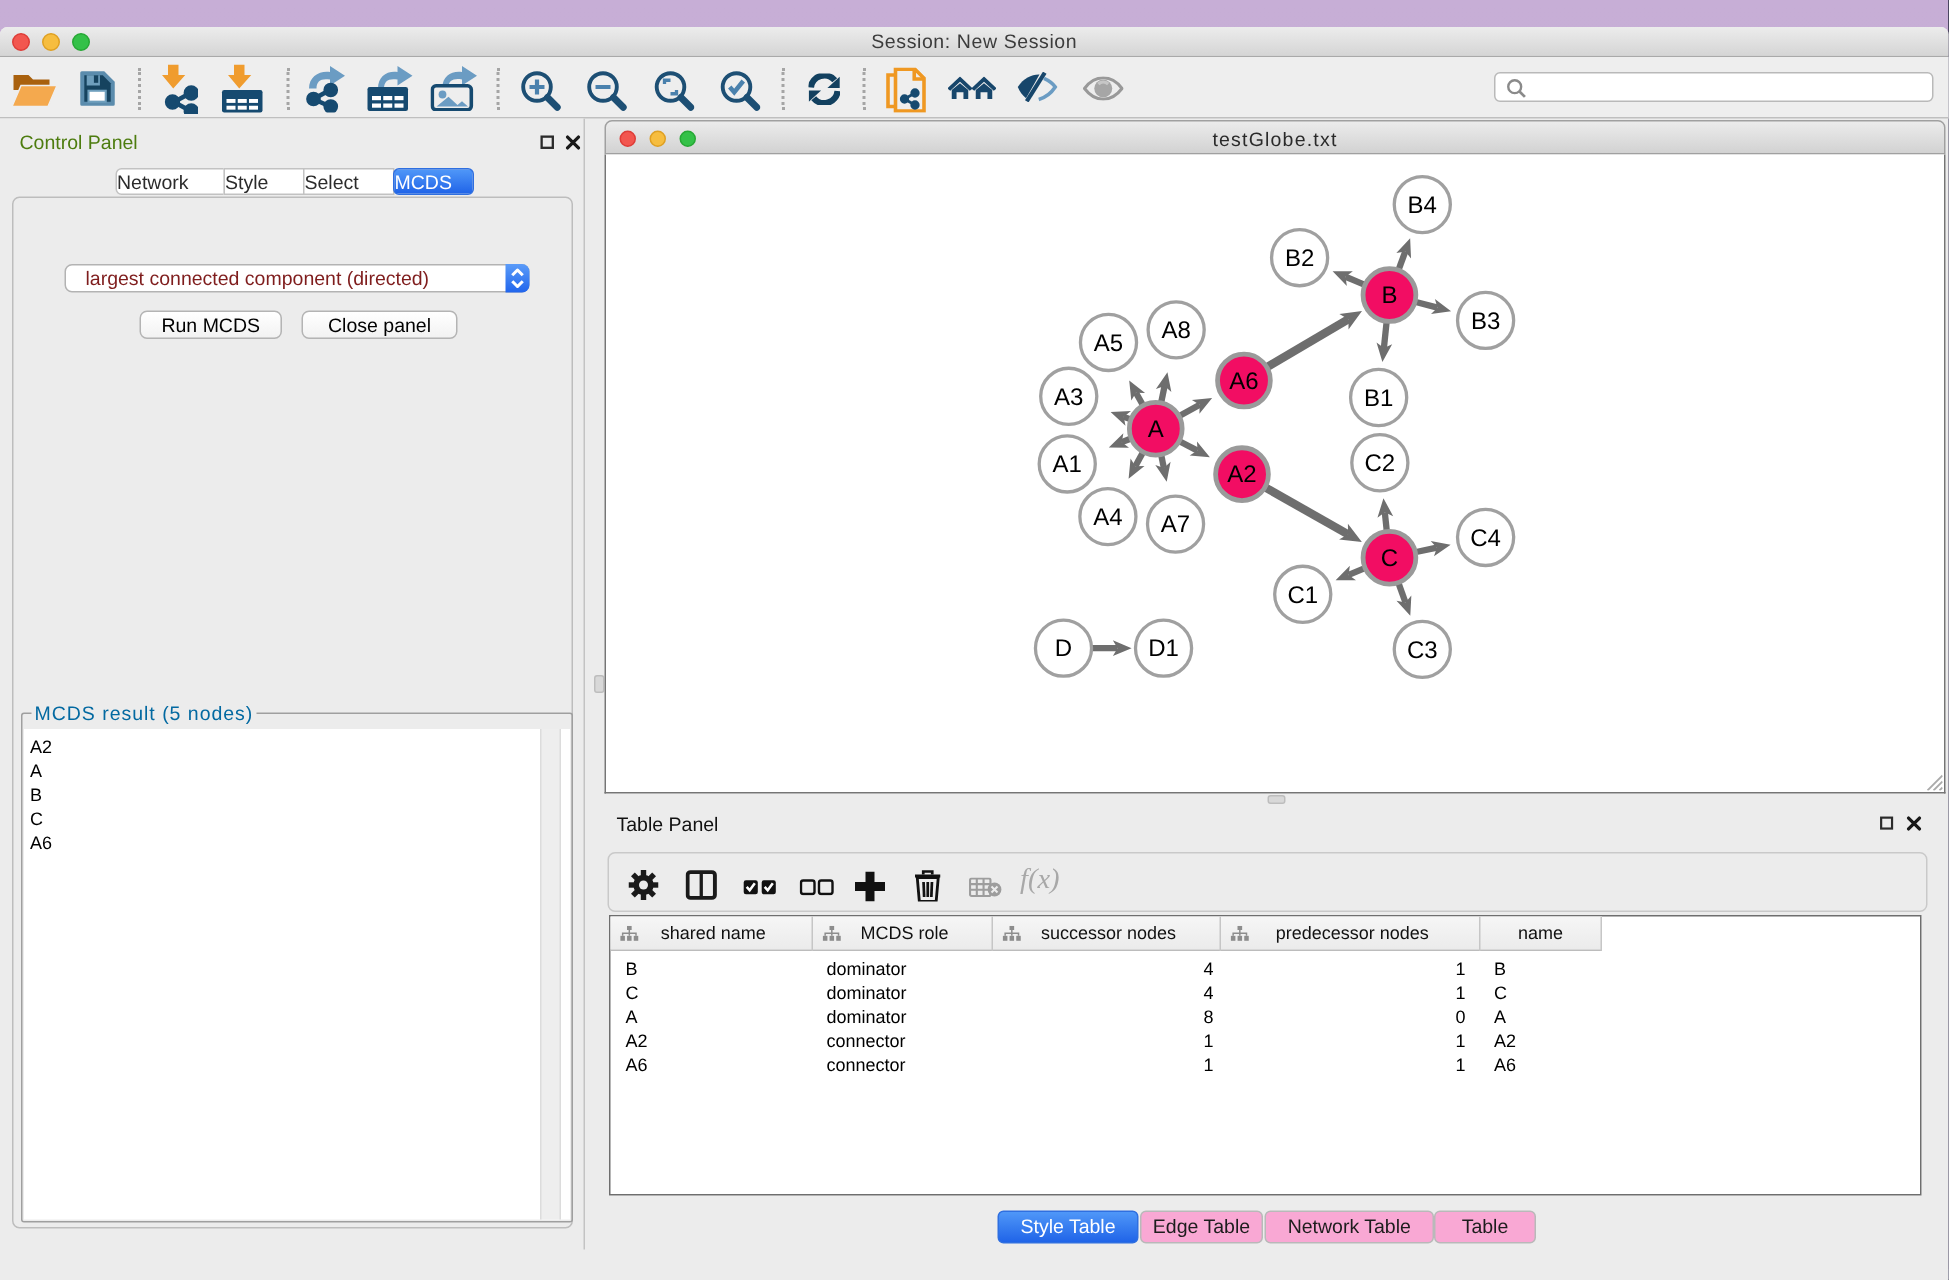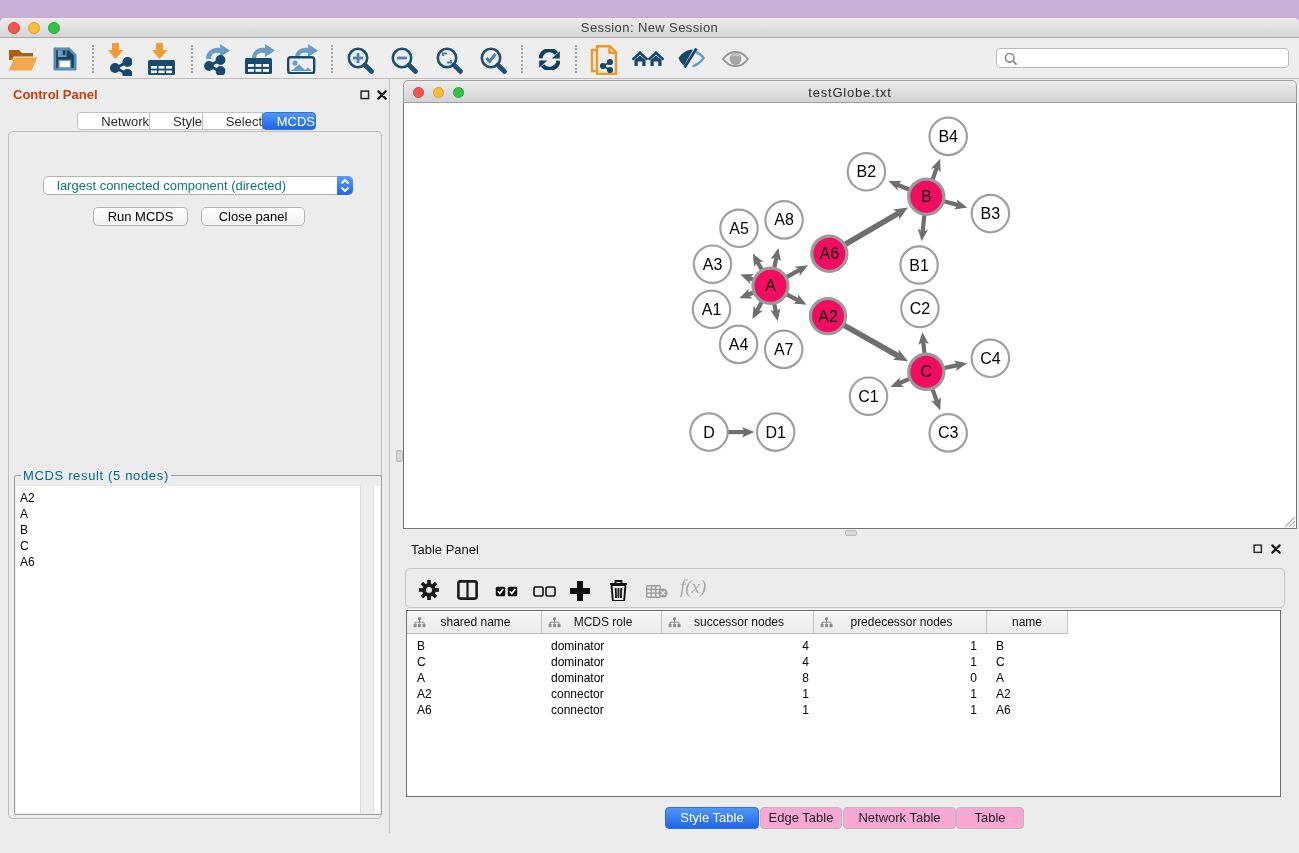--- a/index.html
+++ b/index.html
@@ -27,36 +27,36 @@
 #toolbar { position:absolute; left:0; top:20px; width:1299px; height:41px;
   background:#eeeeee; border-bottom:1px solid #bfbfbf; }
 .tbi { position:absolute; top:0; }
 .tsep { position:absolute; top:7px; height:28px; width:0;
   border-left:2px dotted #a5a5a5; }
 #searchbox { position:absolute; left:996px; top:10px; width:293px; height:20px;
   background:#fff; border:1px solid #b9b9b9; border-radius:4px; }
 
 #cpanel { position:absolute; left:0; top:61px; width:390px; height:754px;
   background:#ececec; border-right:1px solid #c3c3c3; }
-#cptitle { position:absolute; left:13px; top:8px; font-size:13px; color:#c2410c;font-weight:bold; }
+#cptitle { position:absolute; left:13px; top:8px; font-size:13px; color:#4d7c0f; }
 #cptabs { position:absolute; left:77px; top:33px; height:18px; }
-.cptab { position:absolute; top:0; height:18px; line-height:17px; text-align:right;
+.cptab { position:absolute; top:0; height:18px; line-height:17px; text-align:left;
   font-size:13px; color:#2b2b2b; background:#fff; border:1px solid #c2c2c2; }
 #tabN { left:0; width:73px; border-radius:4px 0 0 4px; }
 #tabSt { left:72px; width:54px; }
 #tabSe { left:125px; width:61px; }
 #tabM { left:185px; width:54px; border-radius:4px; border:1px solid #2f6fe0;
   background:linear-gradient(180deg,#4f97f8,#2064e8); color:#fff; }
 #cpbox { position:absolute; left:8px; top:52px; width:374px; height:688px;
   border:1px solid #bdbdbd; border-radius:5px; }
 #optlabel { position:absolute; left:0; top:75px; width:390px; text-align:center;
   font-size:13px; color:#1a1a1a; letter-spacing:0.9px; }
 #dropdown { position:absolute; left:43px; top:97px; width:310px; height:19px;
   background:#fff; border:1px solid #b3b3b3; border-radius:5px; font-size:13px;
-  line-height:17px; color:#0f766e; padding-left:13px; }
+  line-height:17px; color:#7f1d1d; padding-left:13px; }
 #dropbtn { position:absolute; right:-1px; top:-1px; width:16px; height:19px;
   background:linear-gradient(180deg,#5b9cf9,#2165ec); border-radius:0 5px 5px 0; }
 .btn { position:absolute; height:19px; background:linear-gradient(180deg,#ffffff,#f2f2f2);
   border:1px solid #b4b4b4; border-radius:5px; font-size:13px; color:#000;
   text-align:center; line-height:17px; }
 #btnrun { left:93px; top:128px; width:95px; }
 #btnclose { left:201px; top:128px; width:104px; }
 #fieldset { position:absolute; left:14px; top:396px; width:368px; height:340px;
   border:1px solid #9f9f9f; border-radius:2px; }
 #fslegend { position:absolute; left:6px; top:-8px; background:#ececec; font-size:13px;

